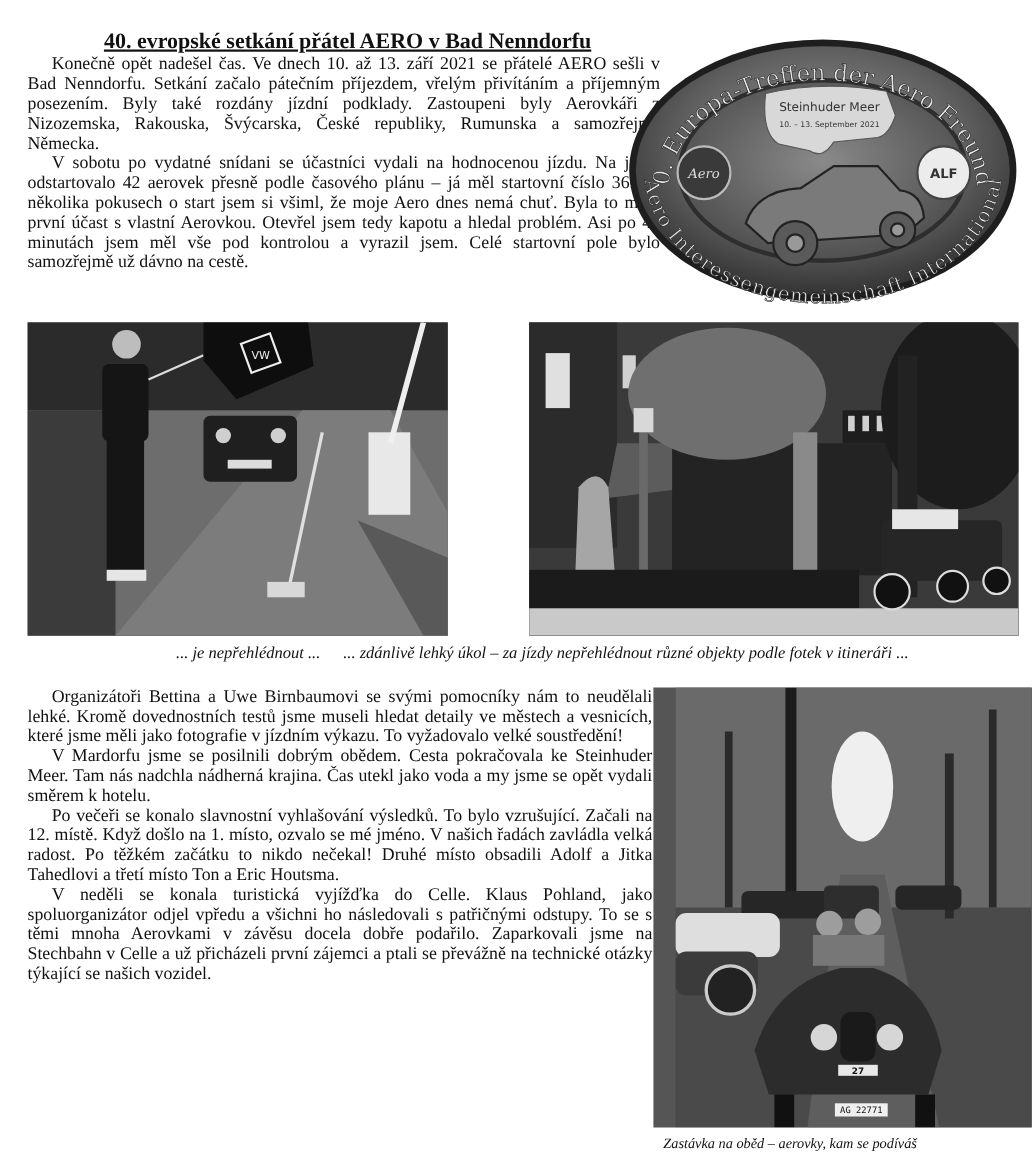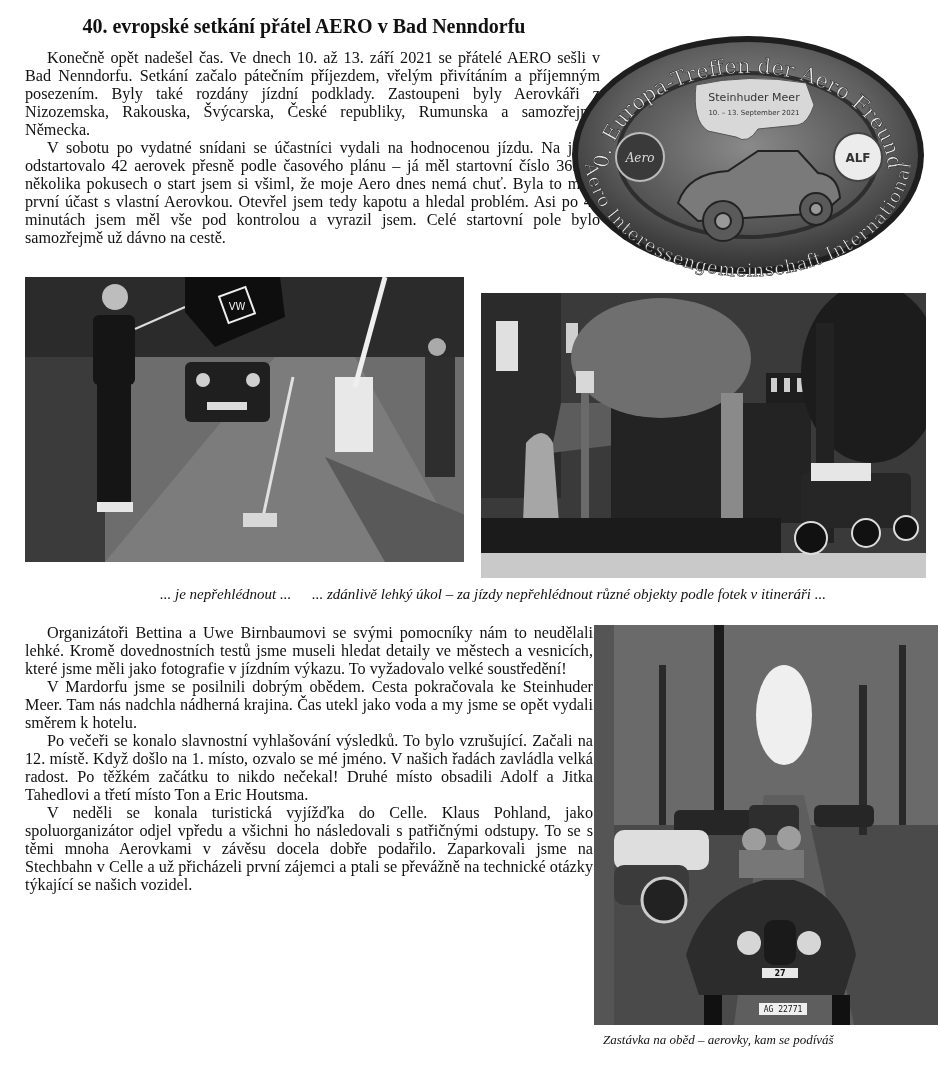--- a/index.html
+++ b/index.html
@@ -4,39 +4,40 @@
   <style>
     html, body { margin: 0; padding: 0; background: #ffffff; }
     body {
       width: 940px; height: 1066px; position: relative; overflow: hidden;
       font-family: "Liberation Serif", "DejaVu Serif", serif;
       color: #111111;
     }
     .title {
       position: absolute; left: 0; top: 10px; width: 600px;
       text-align: center; font-weight: bold; font-size: 20px; line-height: 24px;
-      margin: 4px;
+      margin: 16px;
+      text-decoration: underline;
     }
     .para-block {
       position: absolute; font-size: 16.2px; line-height: 18px;
       text-align: justify; margin: 0;
     }
     .para-block p { margin: 0; text-indent: 22px; text-align: justify; }
     #intro { left: 25px; top: 49px; width: 575px; }
     #body2 { left: 25px; top: 624px; width: 568px; }
     .photo {
       position: absolute; overflow: hidden; background: #555;
     }
     .caption {
       position: absolute; font-style: italic; font-size: 15px; line-height: 18px;
       white-space: nowrap;
     }
     
     #badge { left: 568px; top: 33px; width: 360px; height: 245px; background: transparent; }
-    #photo1 { left: 25px; top: 277px; width: 439px; height: 285px; }
+    #photo1 { left: 25px; top: 293px; width: 382px; height: 285px; }
     #photo2 { left: 481px; top: 293px; width: 445px; height: 285px; }
     #photo3 { left: 594px; top: 625px; width: 324px; height: 400px; padding-left: 20px; }
     #caption-row { left: 160px; top: 585px; }
     #caption-row span + span { margin-left: 17px; }
     #caption3 { left: 603px; top: 1031px; font-size: 13px; }
     svg { display: block; }
   </style>
 </head>
 <body>
 

